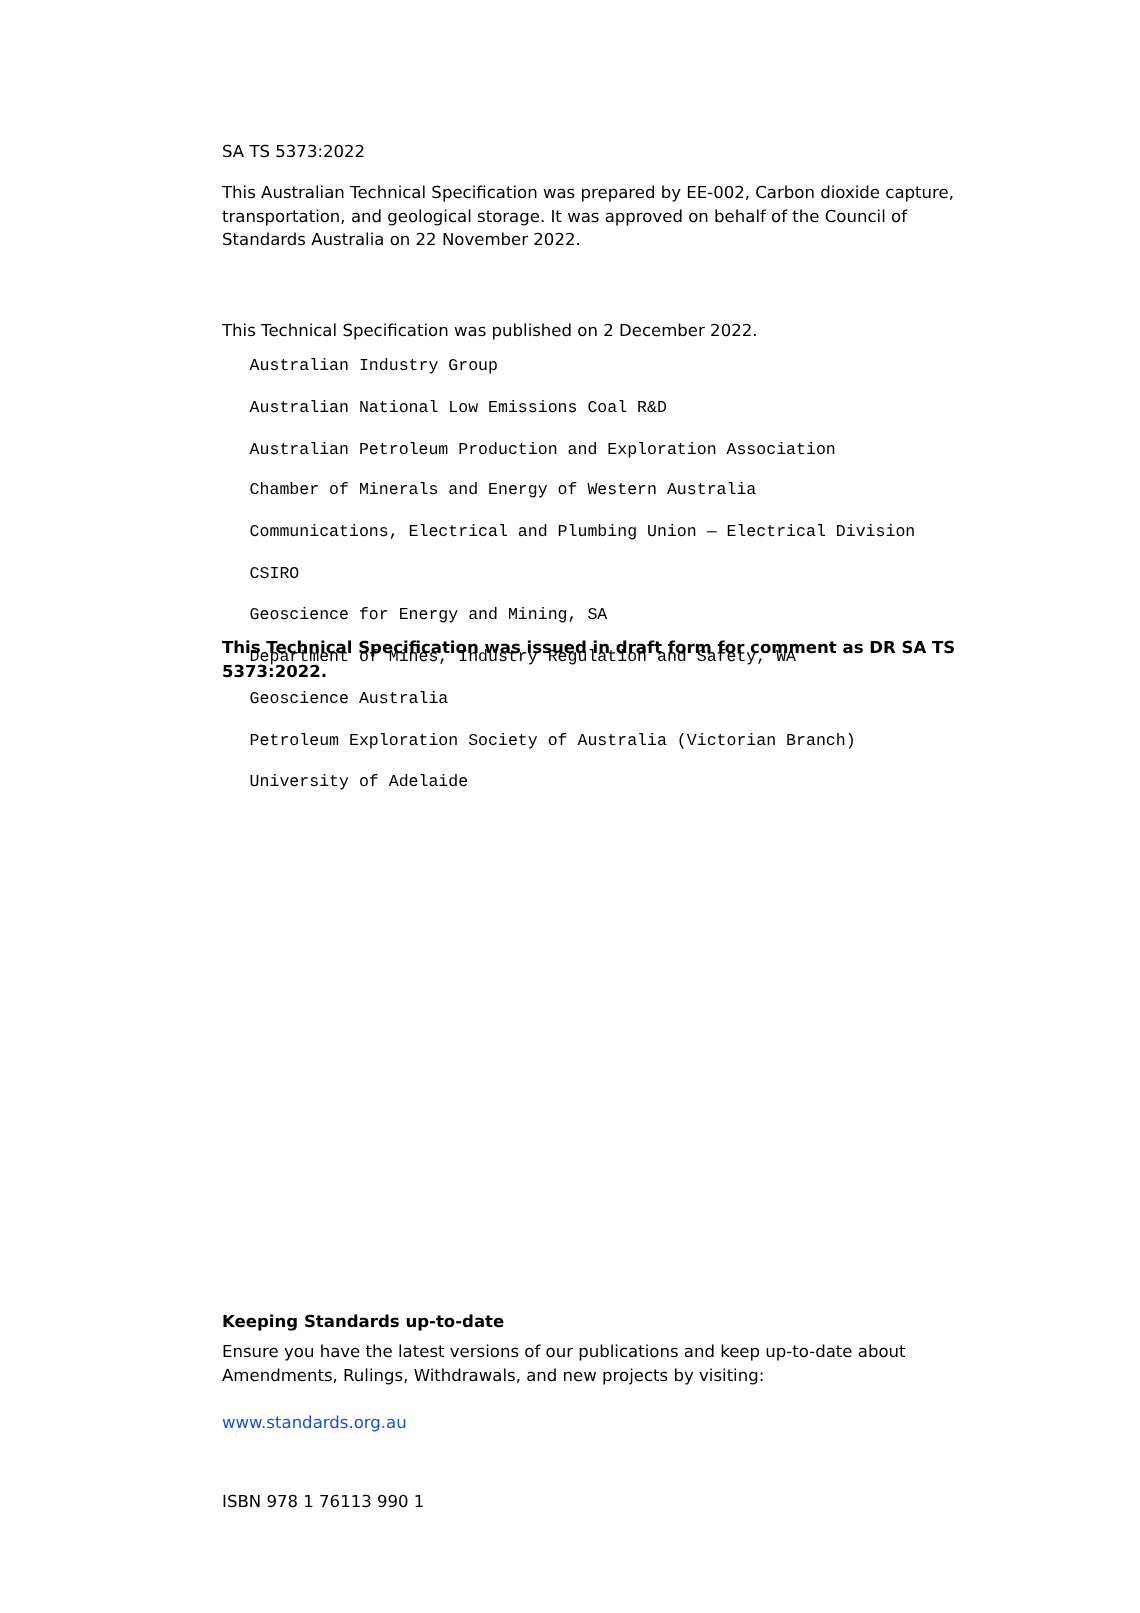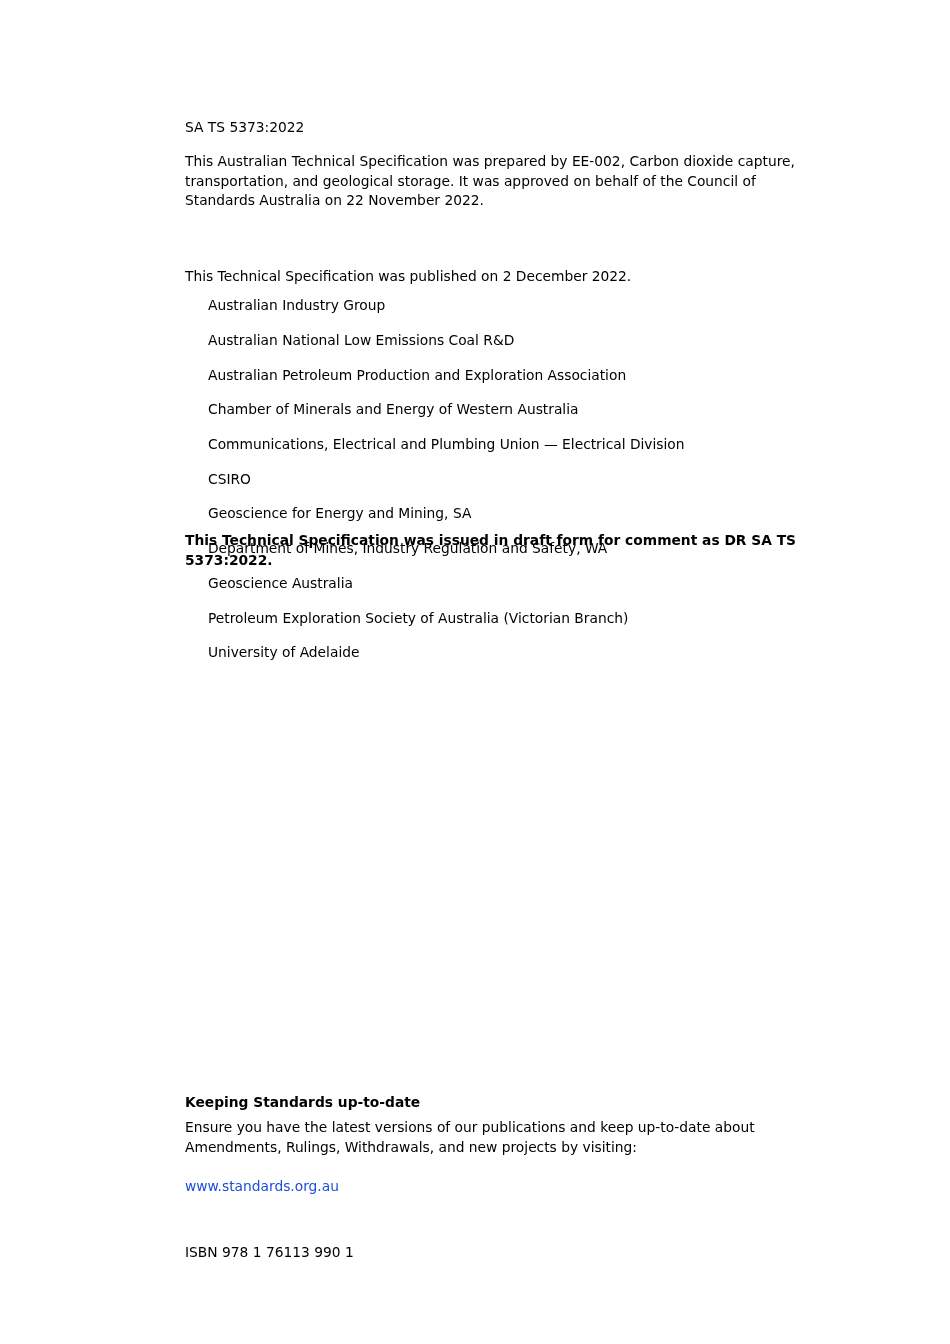--- a/index.html
+++ b/index.html
@@ -27,21 +27,21 @@
   #doc-code        { top: 118px; }
   #para-prepared   { top: 152px; }
   #para-published  { top: 221px; margin-top: 46px; }
   #committee-intro { top: 257px; }
   #committee-list  { top: 280px; left: 208px; width: 622px; line-height: 17.35px; }
   #draft-note      { top: 531px; font-weight: bold; }
   #footer-heading  { top: 1093px; font-weight: bold; }
   #footer-body     { top: 1118px; }
   #footer-link-line{ top: 1157px; }
   #isbn            { top: 1243px; }
-  .committee-member { white-space: nowrap; }
+  .committee-member { white-space: nowrap; font-family: Liberation Mono, monospace; }
   a.doc-link {
     color: #1d4ed8;
     cursor: pointer;
   }
 </style>
 </head>
 <body>
 
 <div id="page">
 

